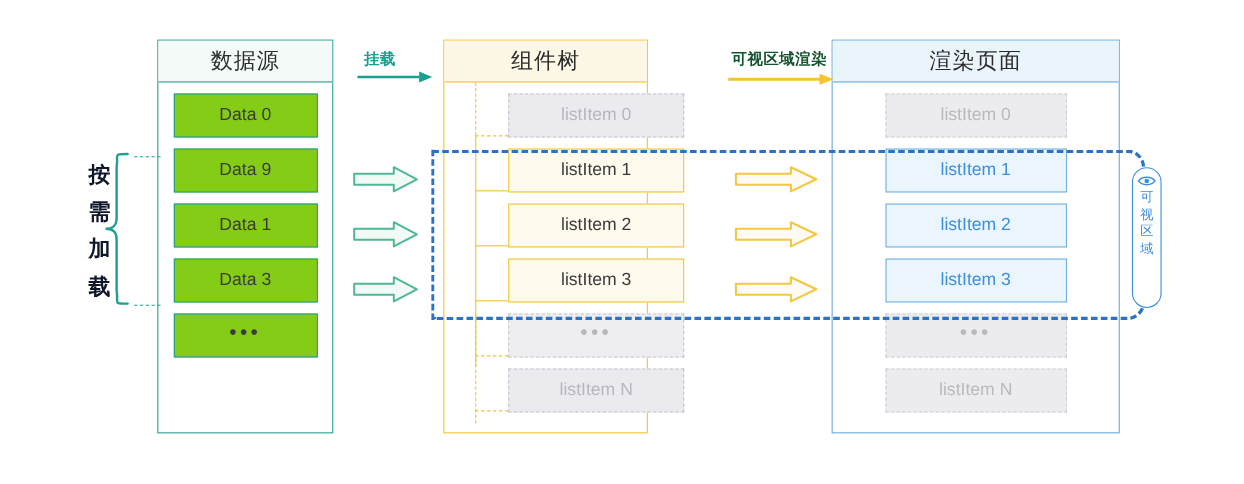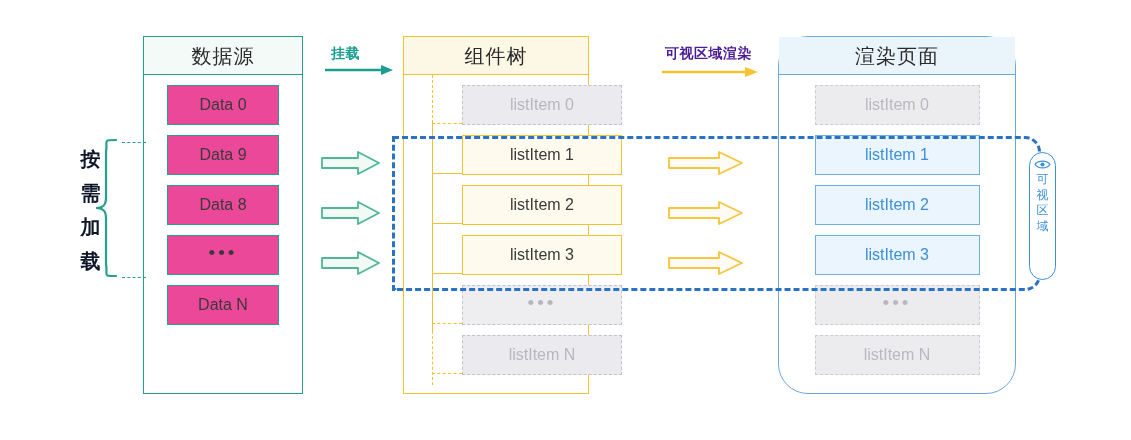--- a/index.html
+++ b/index.html
@@ -53,22 +53,22 @@
     box-sizing: border-box;
     margin: 0 auto 10px auto;
     height: 40px;
     line-height: 38px;
     text-align: center;
     font-size: 16px;
     border-width: 1.4px;
     border-style: solid;
   }
   .cell-teal {
-    width: 112px;
-    background: #ec4899;
+    width: 131px;
+    background: #84cc16;
     border-color: #21a08e;
     color: #3a3a3a;
   }
 
   
   #col-tree { left: 403px; top: 36px; width: 186px; height: 358px;
               border-color: #f2c331; }
   #col-tree .panel-header { background: #fdf8e6; border-bottom-color: #f2c331; }
   #col-tree .panel-body { padding-left: 0; }
 
@@ -88,22 +88,22 @@
     margin-right: 0;
     background: #ebebef;
     border: 1.2px dashed #c2c2cc;
     color: #b6b6bd;
     position: relative;
     z-index: 3;
   }
   .cell-ghost.plain { background: #eeeef1; border-style: dashed; }
 
   
-  #col-render { left: 778px; top: 36px; width: 238px; height: 358px;
-                border-color: #6aa9d8; border-radius: 30px; }
+  #col-render { left: 756px; top: 36px; width: 262px; height: 358px;
+                border-color: #6aa9d8; }
   #col-render .panel-header { background: #eaf4fb; border-bottom-color: #6aa9d8; }
 
   .cell-blue {
     width: 165px;
     background: #eaf5fd;
     border-color: #6fb0e0;
     color: #3d8fdb;
   }
   .cell-grey {
     width: 165px;
@@ -211,23 +211,23 @@
   </div>
 
   <div class="tree-line" style="left:122px; top:142px; width:24px; border-top:1.8px dashed #21a08e;"></div>
   <div class="tree-line" style="left:122px; top:277px; width:24px; border-top:1.8px dashed #21a08e;"></div>
 
   <div class="panel" id="col-source">
     <div class="panel-header">数据源</div>
     <div class="panel-body">
       <div class="cell cell-teal">Data 0</div>
       <div class="cell cell-teal">Data 9</div>
-      <div class="cell cell-teal">Data 8</div>
+      <div class="cell cell-teal">Data 1</div>
+      <div class="cell cell-teal">Data 3</div>
       <div class="cell cell-teal dots">•••</div>
-      <div class="cell cell-teal">Data N</div>
     </div>
   </div>
 
   <div class="flow-label" style="left:331px; top:45px; color:#1a9e8f;">挂载</div>
   <svg class="flow-line" style="left:323px; top:62px;" width="72" height="16" aria-hidden="true">
     <line x1="2" y1="8" x2="58" y2="8" stroke="#1a9e8f" stroke-width="2.4"></line>
     <polygon points="58,3 70,8 58,13" fill="#1a9e8f"></polygon>
   </svg>
 
   <svg class="block-arrow" style="left:320px; top:150px;" width="62" height="26" aria-hidden="true">
@@ -256,21 +256,21 @@
 
       <div class="cell cell-ghost">listItem 0</div>
       <div class="cell cell-yellow">listItem 1</div>
       <div class="cell cell-yellow">listItem 2</div>
       <div class="cell cell-yellow">listItem 3</div>
       <div class="cell cell-ghost plain dots">•••</div>
       <div class="cell cell-ghost">listItem N</div>
     </div>
   </div>
 
-  <div class="flow-label" style="left:665px; top:45px; color:#4c1d95;">可视区域渲染</div>
+  <div class="flow-label" style="left:665px; top:45px; color:#14532d;">可视区域渲染</div>
   <svg class="flow-line" style="left:660px; top:64px;" width="100" height="16" aria-hidden="true">
     <line x1="2" y1="8" x2="86" y2="8" stroke="#f5c430" stroke-width="2.6"></line>
     <polygon points="85,3 98,8 85,13" fill="#f5c430"></polygon>
   </svg>
 
   <svg class="block-arrow" style="left:667px; top:150px;" width="78" height="26" aria-hidden="true">
     <polygon points="2,8 52,8 52,2 75,13 52,24 52,18 2,18" fill="#fdfbf3" stroke="#f5c741" stroke-width="1.9" stroke-linejoin="round"></polygon>
   </svg>
   <svg class="block-arrow" style="left:667px; top:200px;" width="78" height="26" aria-hidden="true">
     <polygon points="2,8 52,8 52,2 75,13 52,24 52,18 2,18" fill="#fdfbf3" stroke="#f5c741" stroke-width="1.9" stroke-linejoin="round"></polygon>

